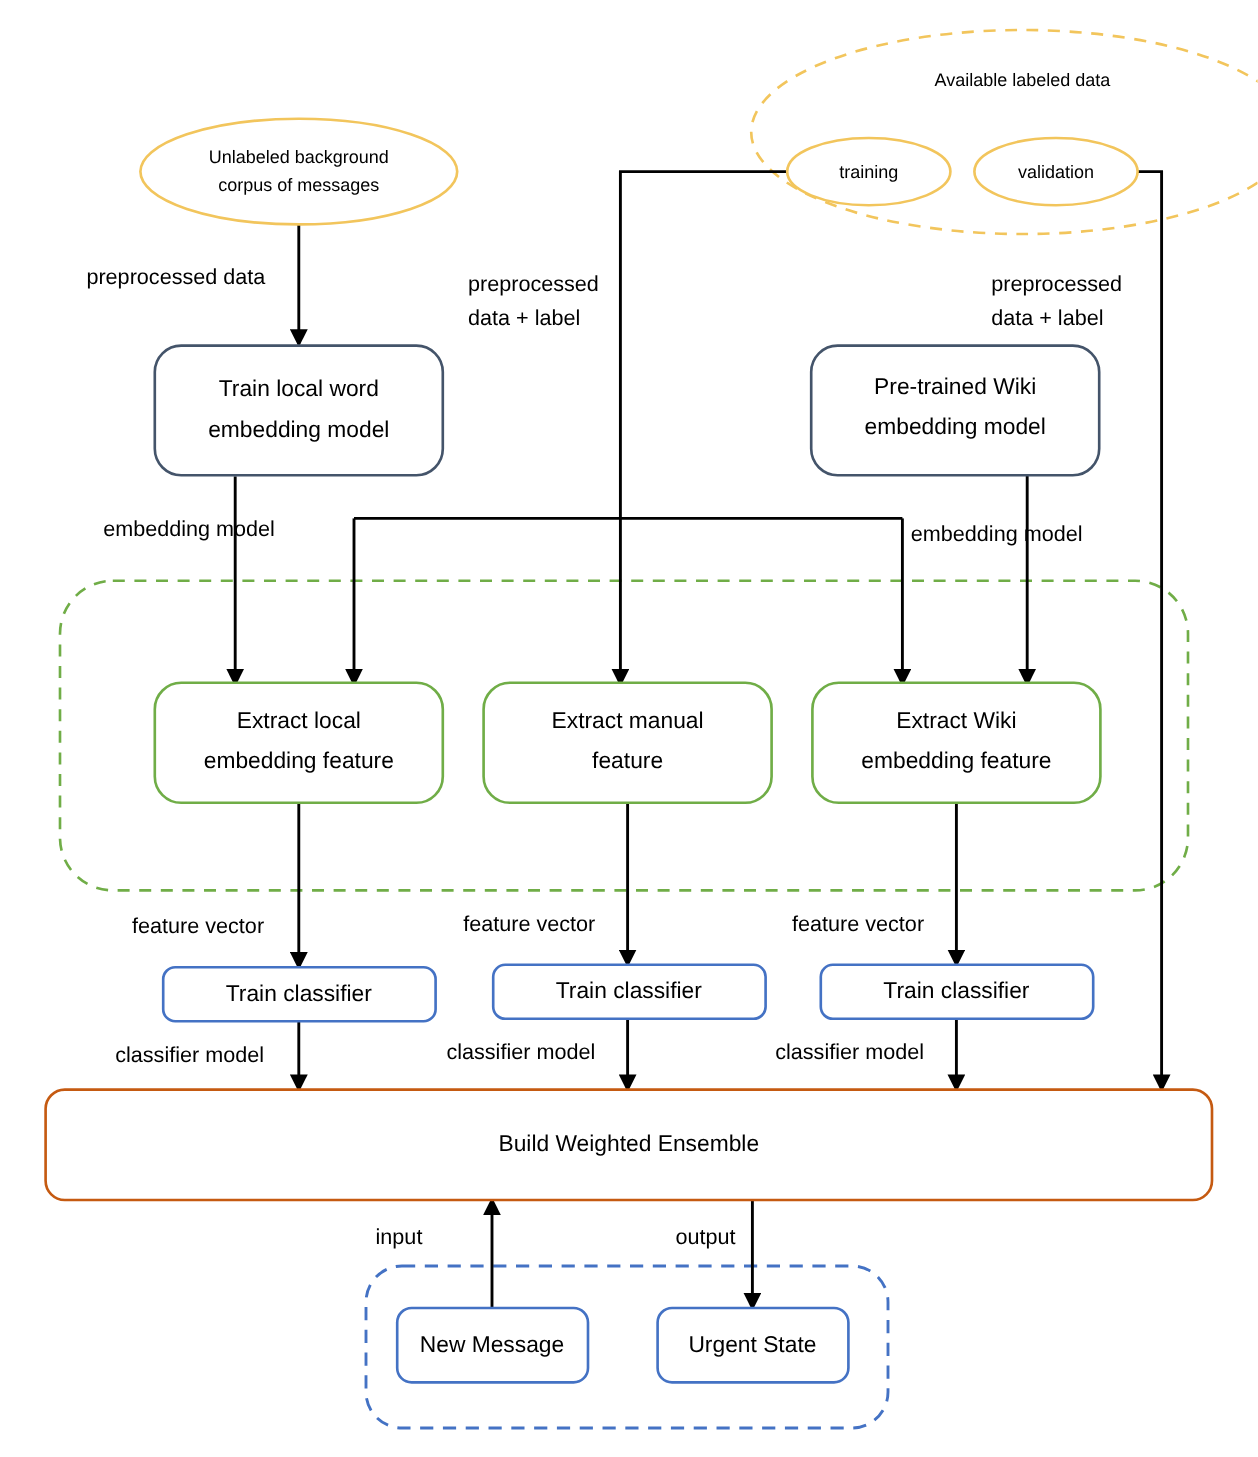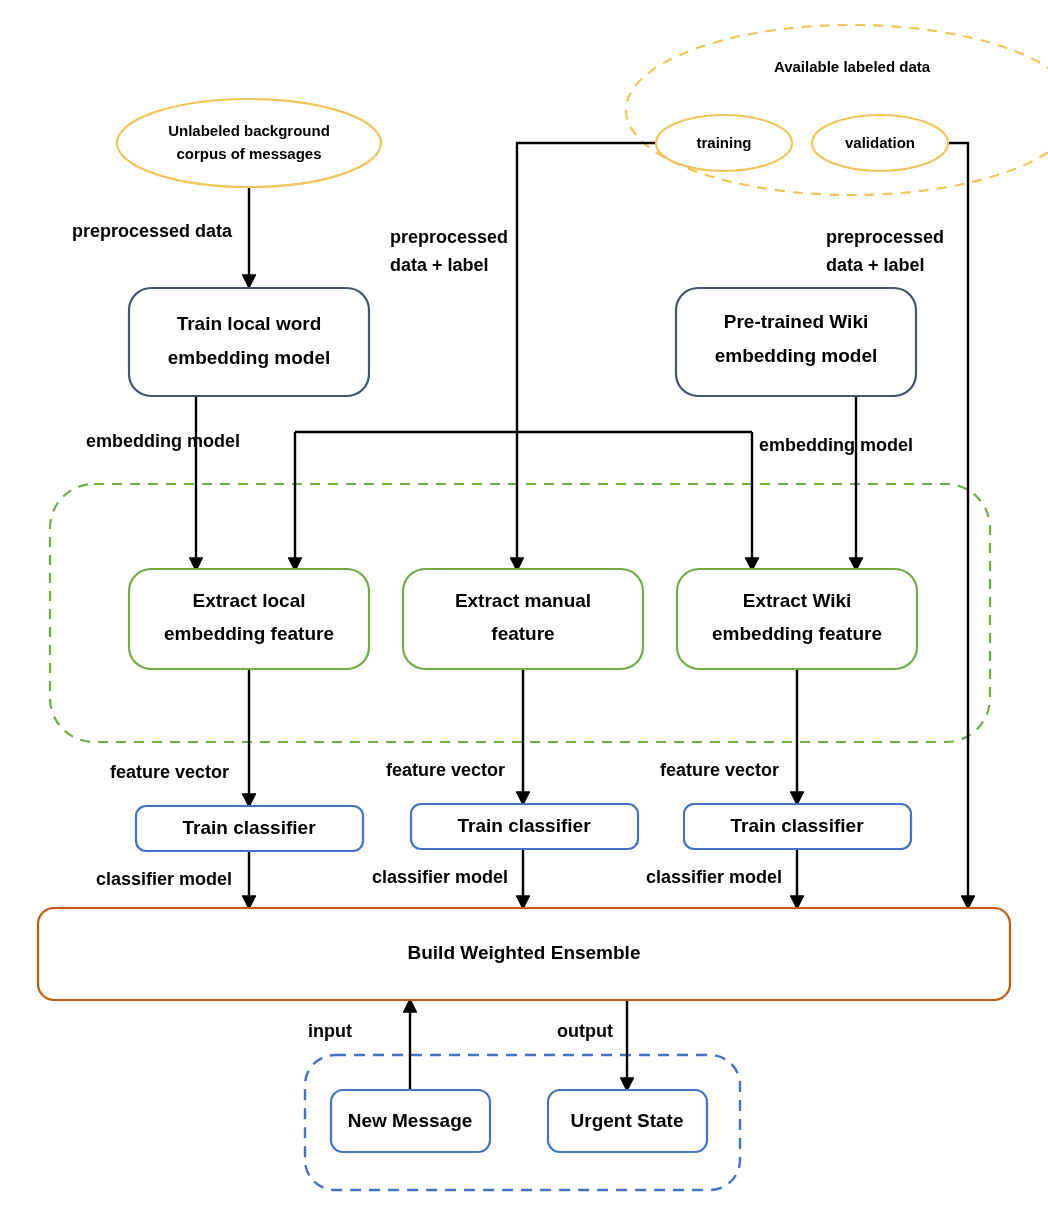--- a/index.html
+++ b/index.html
@@ -10,21 +10,20 @@
   body {
     width: 1048px;
     height: 1214px;
     font-family: "Liberation Sans", sans-serif;
     overflow: hidden;
   }
   #diagram-root {
     position: relative;
     width: 1048px;
     height: 1214px;
-    font-weight: bold;
   }
   svg#flow {
     display: block;
     width: 1048px;
     height: 1214px;
   }
   .node-text {
     font-family: "Liberation Sans", sans-serif;
     font-size: 19px;
     fill: #000000;

